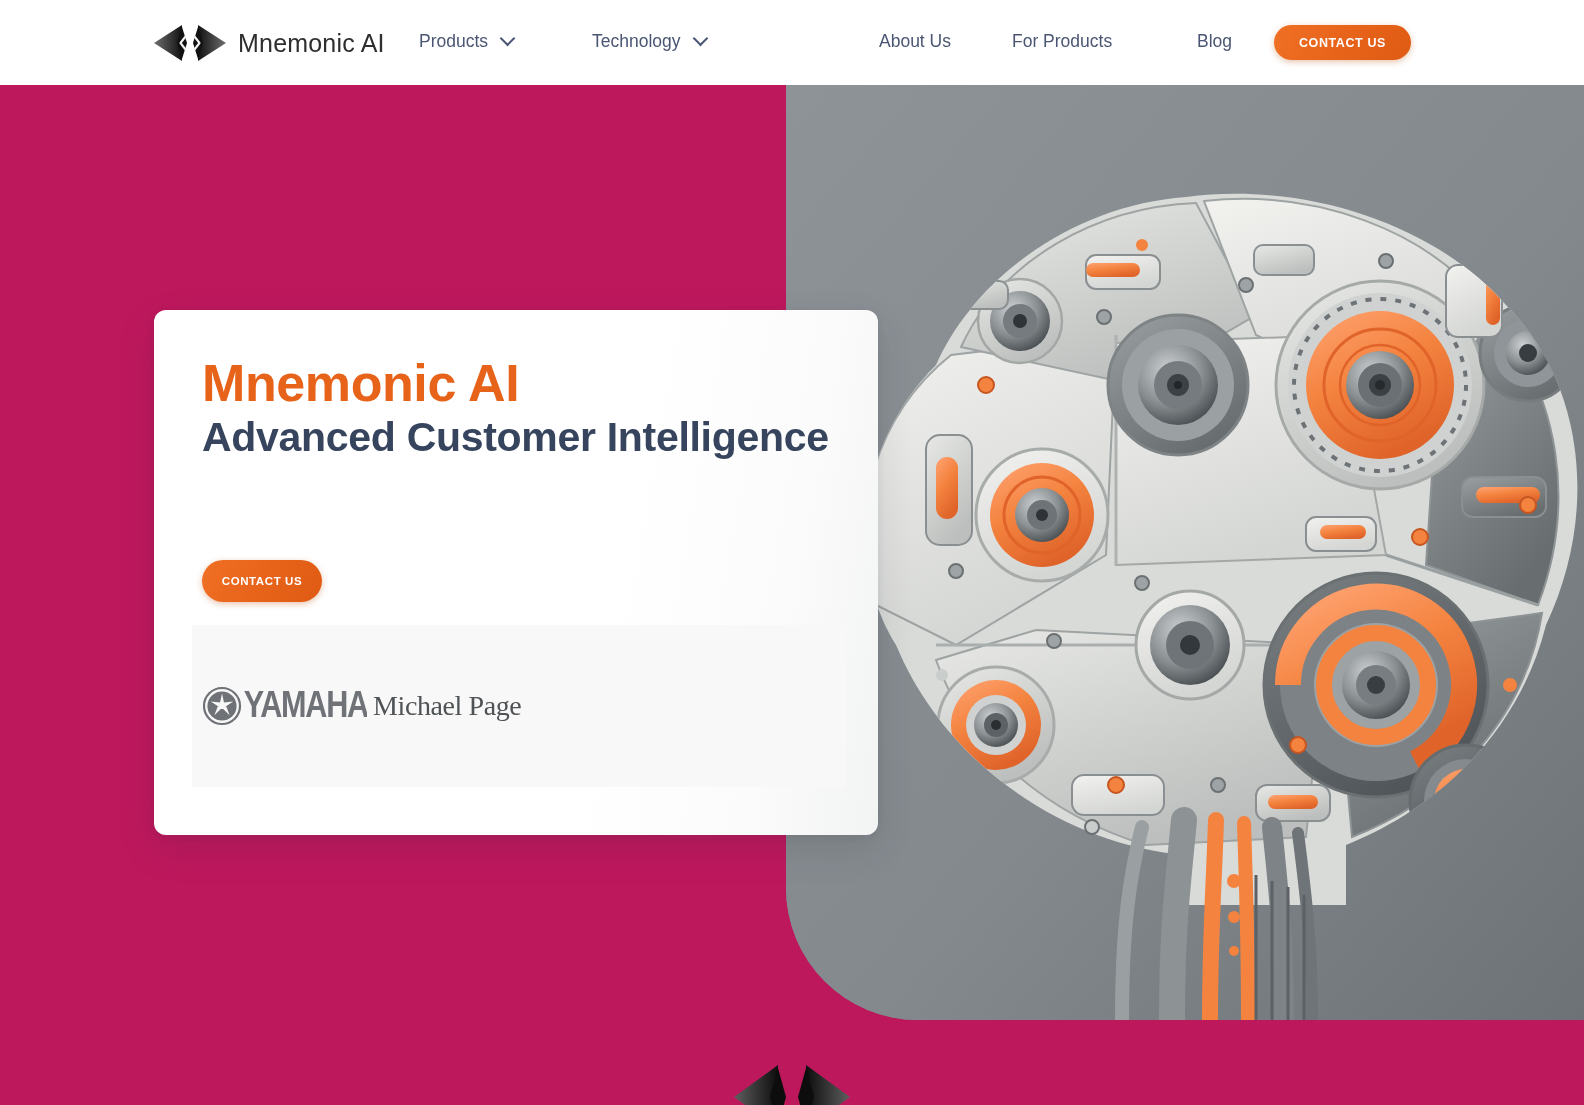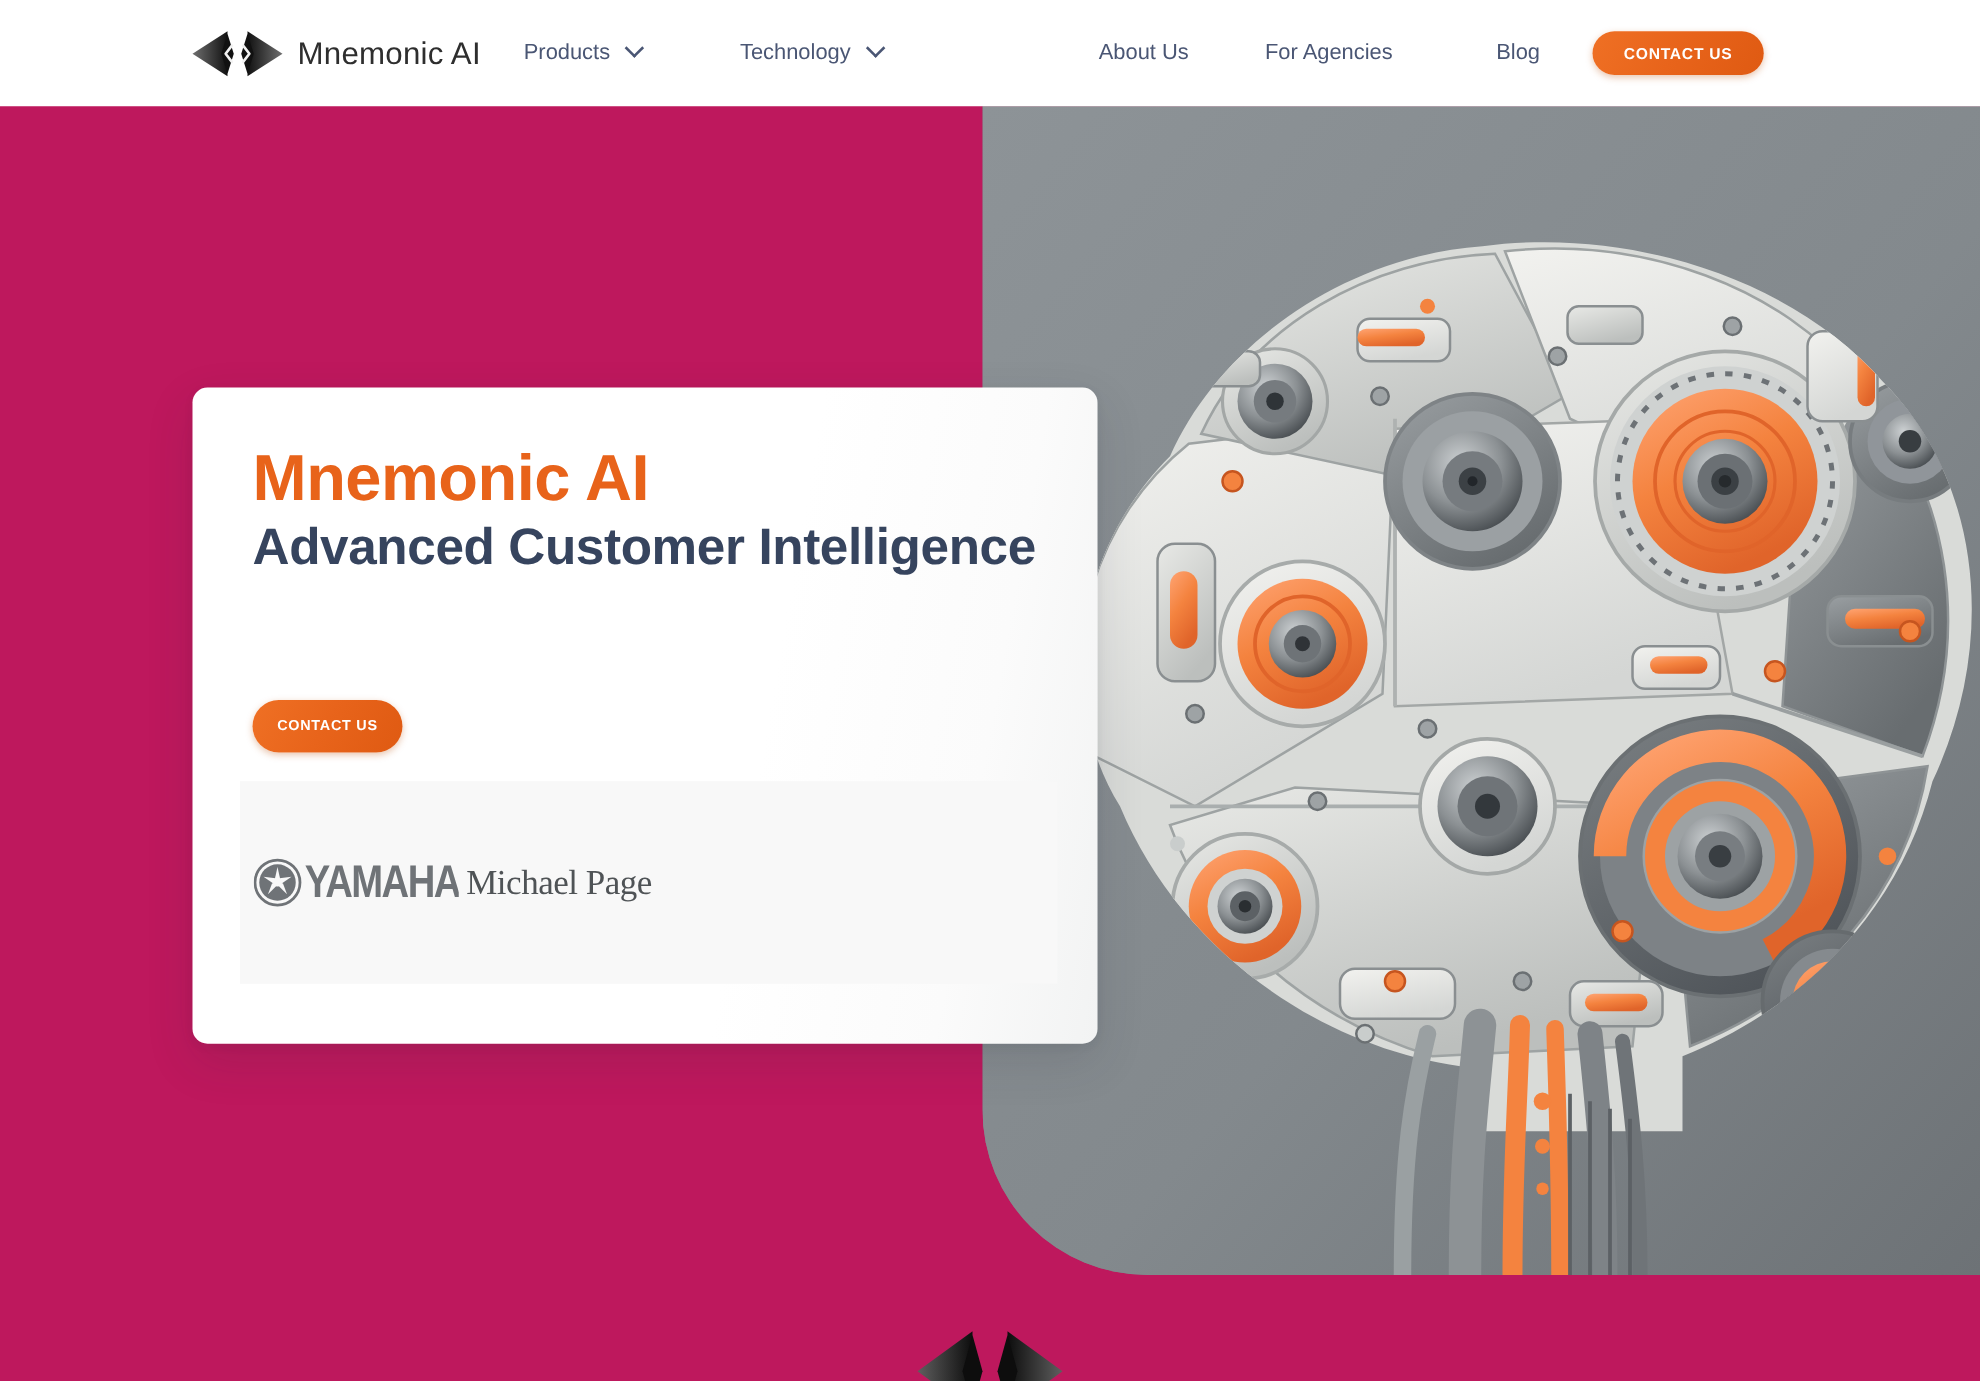--- a/index.html
+++ b/index.html
@@ -221,21 +221,21 @@
     <div class="nav-item" id="nav-1">
       <span>Technology</span>
       <span class="caret"></span>
     </div>
 
     <div class="nav-item" id="nav-2">
       <span>About Us</span>
     </div>
 
     <div class="nav-item" id="nav-3">
-      <span>For Agencies</span>
+      <span>For Products</span>
     </div>
 
     <div class="nav-item" id="nav-4">
       <span>Blog</span>
     </div>
 
     <button class="btn-cta header-cta">CONTACT US</button>
   </header>
 
   <div class="hero-visual">

